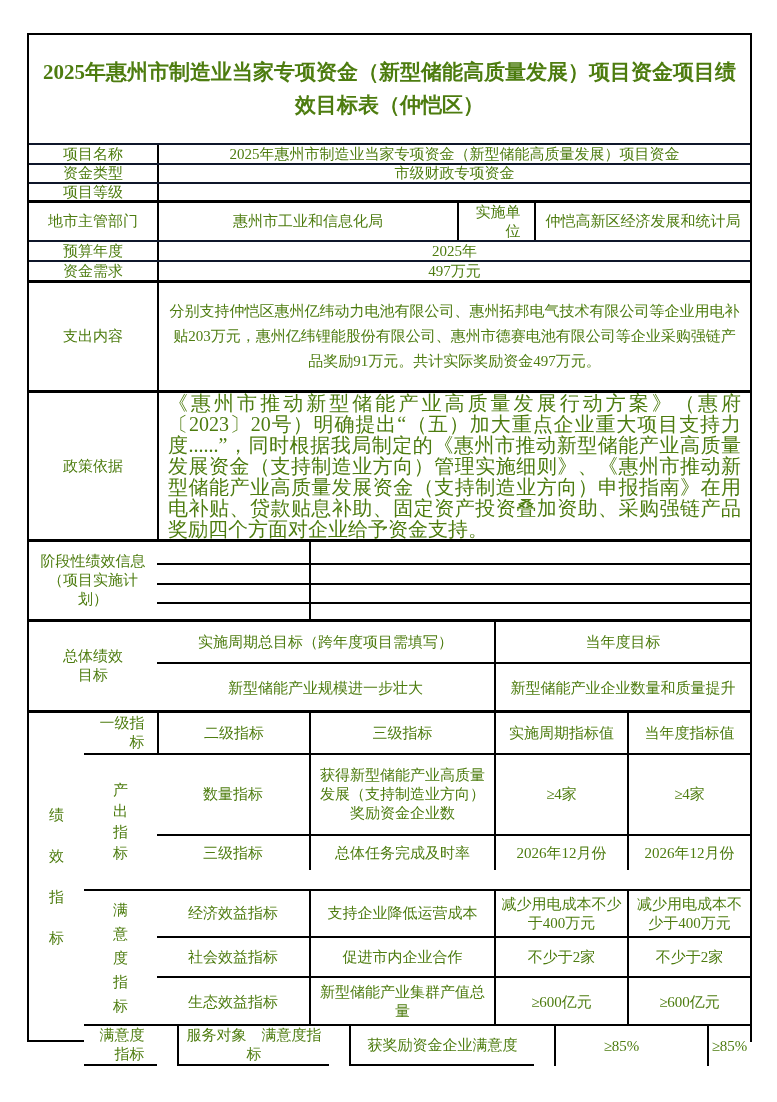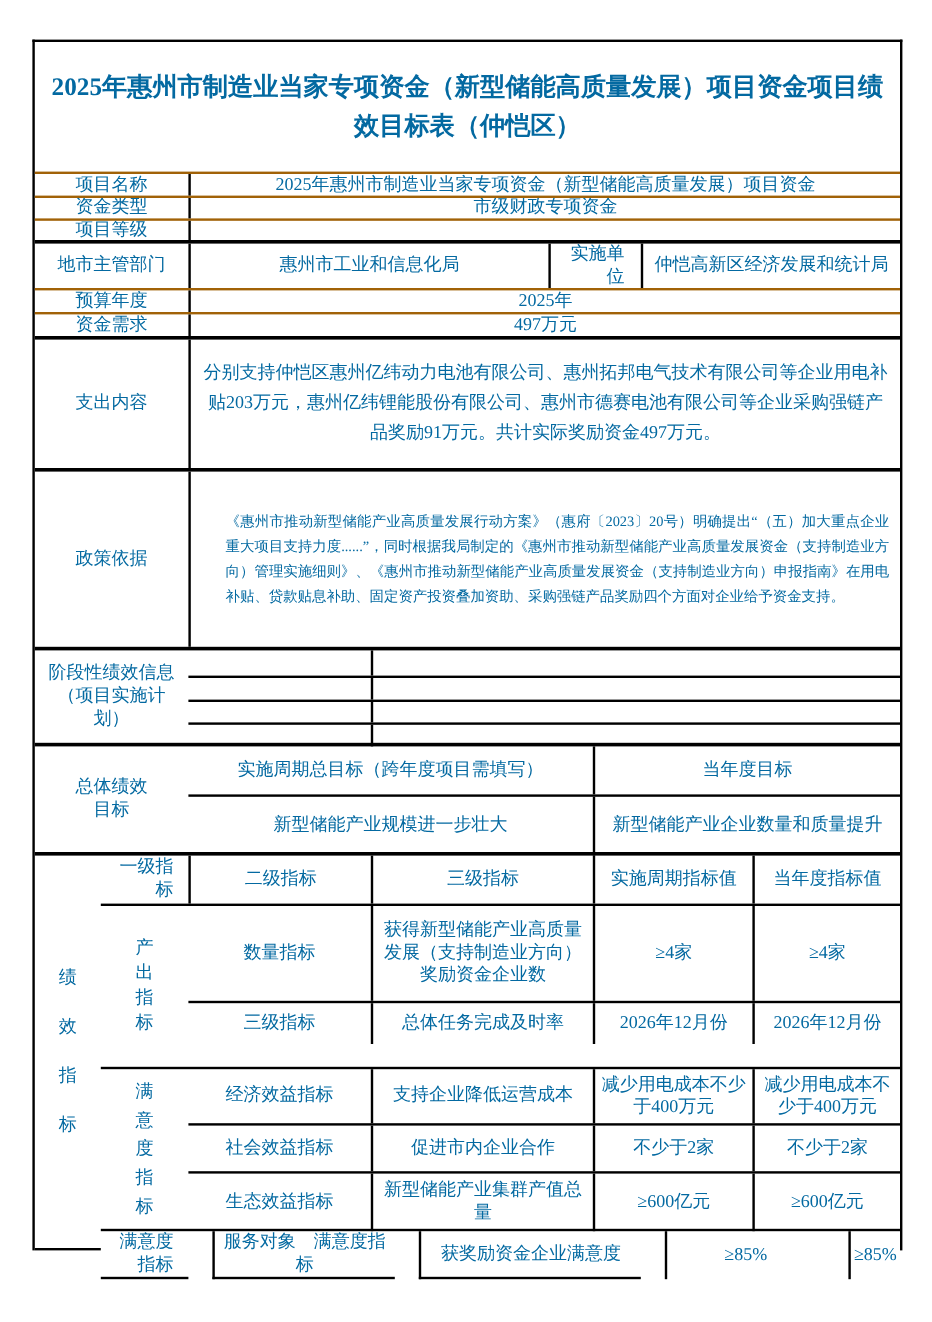--- a/index.html
+++ b/index.html
@@ -1,40 +1,40 @@
 <!DOCTYPE html>
 <html><head>
 <meta charset="utf-8">
 <style>
   html,body{margin:0;padding:0;background:#fff;}
   .page{position:relative;width:777px;height:1102px;background:#ffffff;overflow:hidden;
-        font-family:"Liberation Serif","DejaVu Serif",serif;color:#0369a1;}
+        font-family:"Liberation Serif","DejaVu Serif",serif;color:#4d7c0f;}
   .tbl{position:absolute;left:27px;top:33px;width:725px;
        border-left:2px solid #000;border-right:2px solid #000;border-top:2px solid #000;
        box-sizing:border-box;}
-  .row{display:flex;border-top:2px solid #a16207;box-sizing:border-box;align-items:stretch;}
+  .row{display:flex;border-top:2px solid #0f172a;box-sizing:border-box;align-items:stretch;}
   .row.first{border-top:none;}
   .row.thick{border-top:3px solid #000;}
   .cell{border-left:2px solid #000;box-sizing:border-box;display:flex;align-items:center;
         justify-content:center;text-align:center;font-size:15px;line-height:19px;overflow:hidden;}
   .cell.cfirst{border-left:none;}
   .lab{width:128px;flex:none;}
   .flex1{flex:1;}
   .subcol{flex:1;display:flex;flex-direction:column;box-sizing:border-box;}
   .subrow{display:flex;border-top:2px solid #000;box-sizing:border-box;align-items:stretch;flex:none;}
   .subrow.sfirst{border-top:none;}
   .title-block{height:108px;display:flex;align-items:center;justify-content:center;
                padding:0 12px;box-sizing:border-box;}
   .title-text{font-size:21px;font-weight:bold;line-height:33px;text-align:center;}
   .h20{height:20px;} .h19{height:19px;} .h18{height:18px;} .h40{height:40px;}
   .h110{height:110px;} .h149{height:149px;} .h51{height:51px;}
   .para{display:block;text-align:center;padding:4px 10px;font-size:15px;line-height:25px;
         align-self:center;}
-  .para2{display:block;text-align:justify;padding:2px 9px;font-size:12px;line-height:21px;
-         align-self:center;margin-left:20px;}
+  .para2{display:block;text-align:justify;padding:2px 9px;font-size:20px;line-height:21px;
+         align-self:center;}
   .w152{width:152px;flex:none;} .w185{width:185px;flex:none;} .w133{width:133px;flex:none;}
   .w73{width:73px;flex:none;} .w55{width:55px;flex:none;} .w337{width:337px;flex:none;}
   .w260{width:300px;flex:none;} .w77{width:77px;flex:none;}
   .wrapnarrow{display:inline-block;width:48px;word-break:break-all;text-align:right;}
   .wrapmid{display:inline-block;width:64px;word-break:break-all;text-align:center;}
   .vtext{display:inline-block;width:17px;word-break:break-all;text-align:center;font-size:15px;}
   .v-side{line-height:41px;}
   .v-g1{line-height:21px;}
   .v-g2{line-height:24px;}
   .bb{border-bottom:2px solid #000;}

